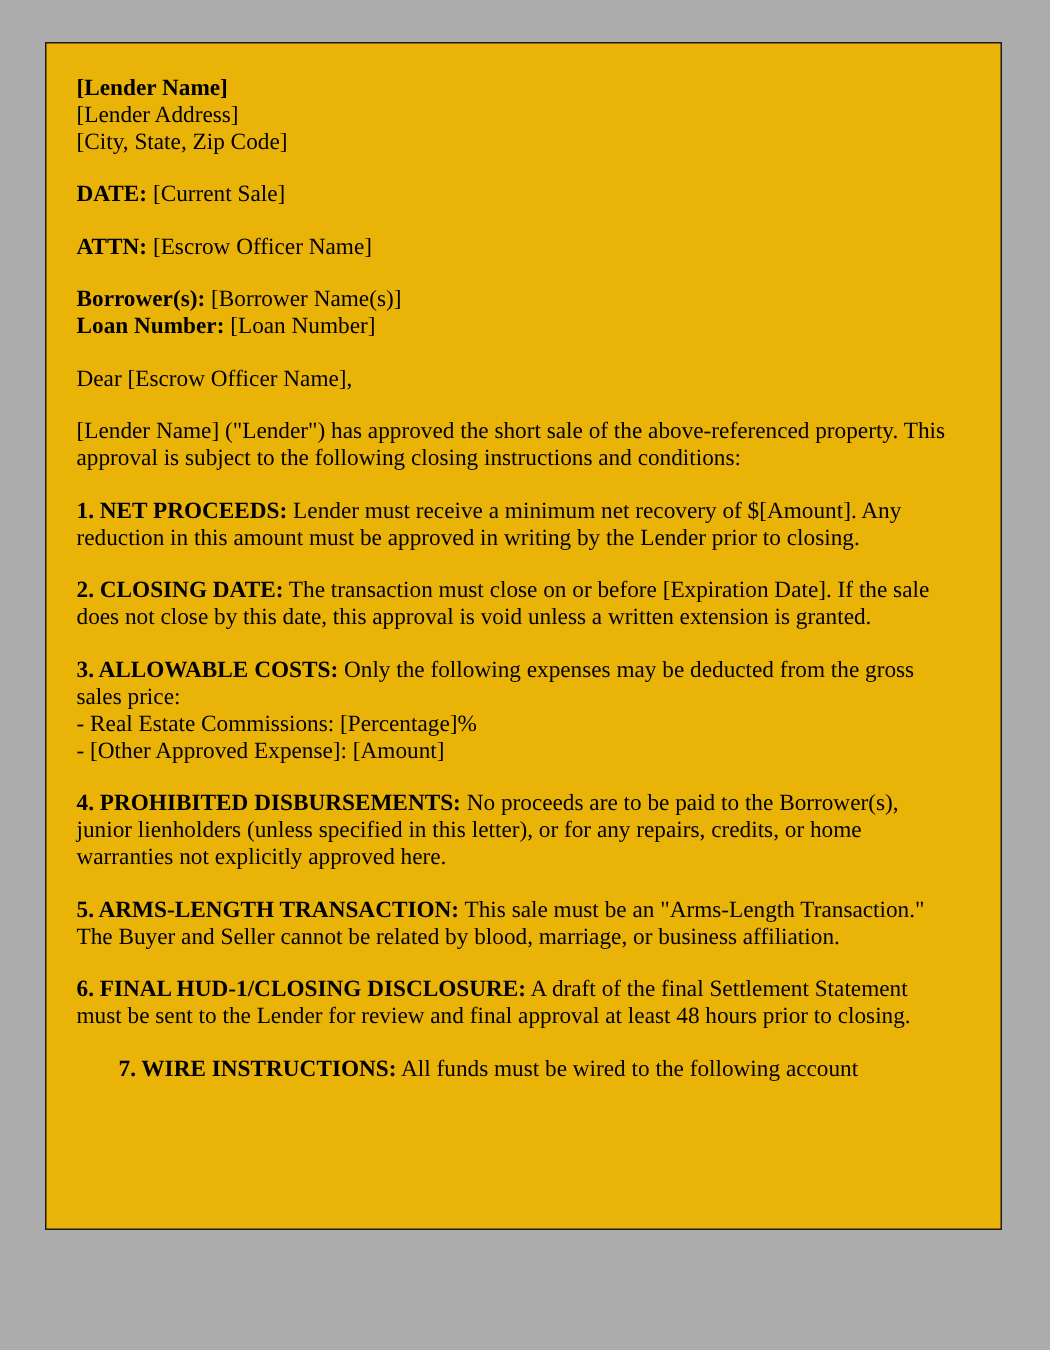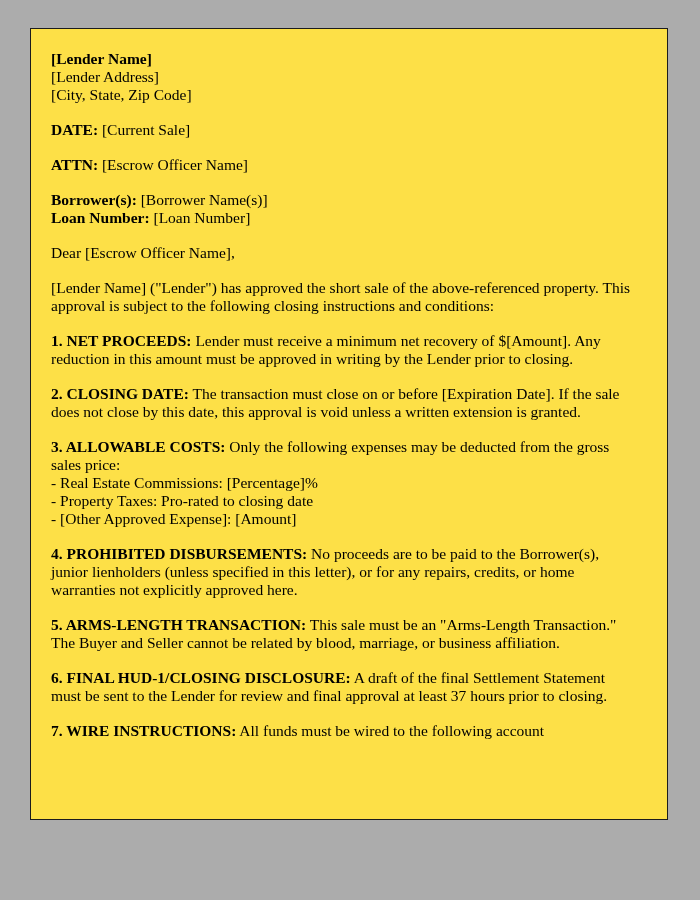--- a/index.html
+++ b/index.html
@@ -11,30 +11,30 @@
     position: relative;
     overflow: hidden;
     font-family: "Liberation Serif", "DejaVu Serif", serif;
   }
   .page {
     position: absolute;
     left: 30px;
     top: 28px;
     width: 638px;
     height: 792px;
-    background: #fde047;
+    background: #eab308;
     border: 1px solid #1c1c1c;
     padding: 21px 32px 0 20px;
     overflow: hidden;
     font-size: 15.5px;
     line-height: 18px;
     color: #000000;
   }
   .para { margin: 0 0 17px 0; }
-  .para:last-child { margin-bottom: 0; }
+  .para:last-child { margin-bottom: 0; margin-left: 28px; }
   b { font-weight: bold; }
   .line { display: block; }
 </style>
 </head>
 <body>
 
 <div>
   <div class="page">
 
     <div class="para">
@@ -64,34 +64,33 @@
       <b>1. NET PROCEEDS:</b><span> Lender must receive a minimum net recovery of $[Amount]. Any reduction in this amount must be approved in writing by the Lender prior to closing.</span>
     </div>
 
     <div class="para">
       <b>2. CLOSING DATE:</b><span> The transaction must close on or before [Expiration Date]. If the sale does not close by this date, this approval is void unless a written extension is granted.</span>
     </div>
 
     <div class="para">
       <span><b>3. ALLOWABLE COSTS:</b><span> Only the following expenses may be deducted from the gross sales price:</span></span>
       <span class="line">- Real Estate Commissions: [Percentage]%</span>
-      <span class="line">- Property Taxes: Pro-rated to closing date</span>
       <span class="line">- [Other Approved Expense]: [Amount]</span>
     </div>
 
     <div class="para">
       <b>4. PROHIBITED DISBURSEMENTS:</b><span> No proceeds are to be paid to the Borrower(s), junior lienholders (unless specified in this letter), or for any repairs, credits, or home warranties not explicitly approved here.</span>
     </div>
 
     <div class="para">
       <b>5. ARMS-LENGTH TRANSACTION:</b><span> This sale must be an "Arms-Length Transaction." The Buyer and Seller cannot be related by blood, marriage, or business affiliation.</span>
     </div>
 
     <div class="para">
-      <b>6. FINAL HUD-1/CLOSING DISCLOSURE:</b><span> A draft of the final Settlement Statement must be sent to the Lender for review and final approval at least 37 hours prior to closing.</span>
+      <b>6. FINAL HUD-1/CLOSING DISCLOSURE:</b><span> A draft of the final Settlement Statement must be sent to the Lender for review and final approval at least 48 hours prior to closing.</span>
     </div>
 
     <div class="para">
       <b>7. WIRE INSTRUCTIONS:</b><span> All funds must be wired to the following account</span>
     </div>
 
   </div>
 </div>
 
 </body></html>

